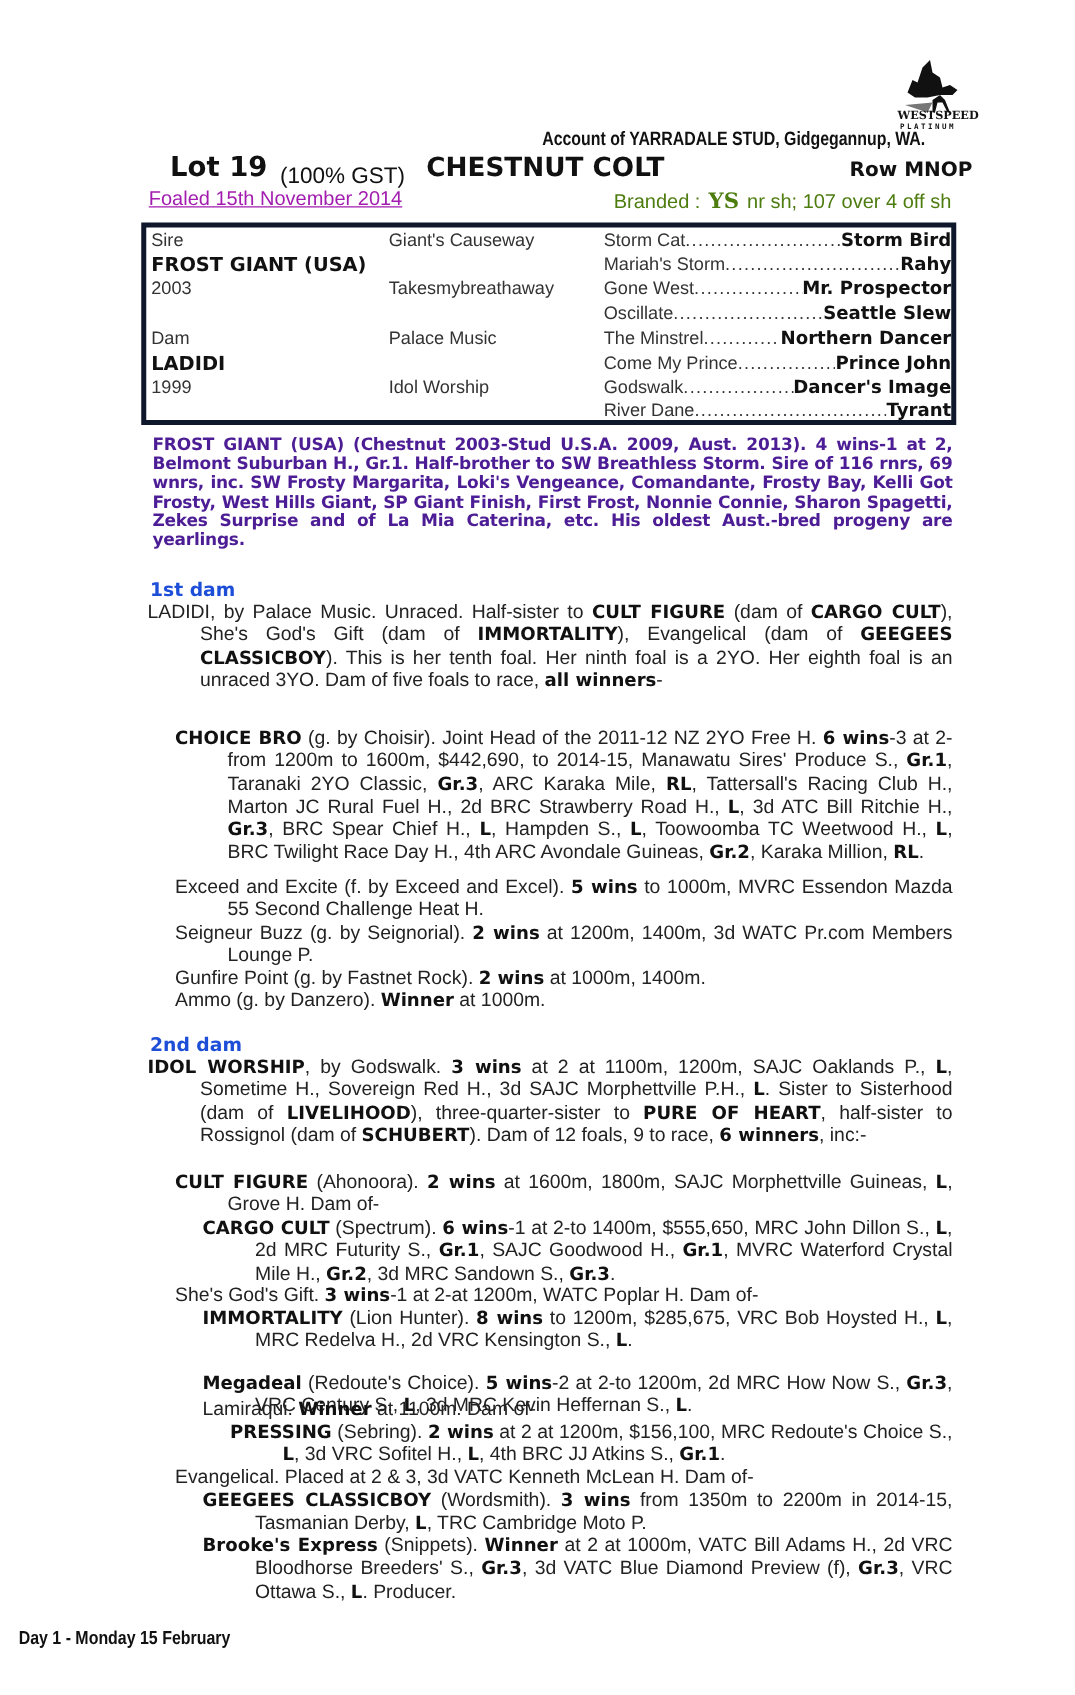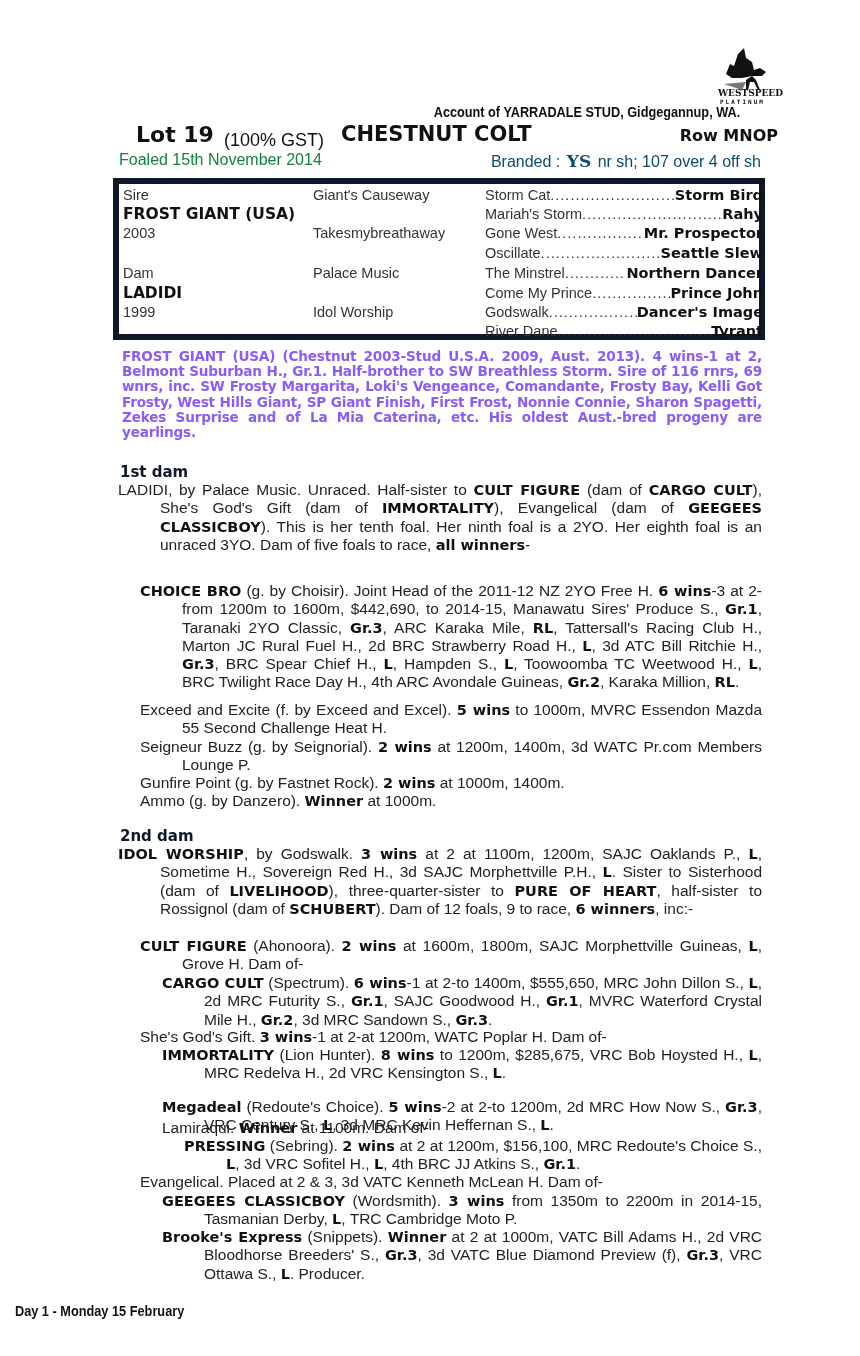--- a/index.html
+++ b/index.html
@@ -7,34 +7,34 @@
   .logo { position: absolute; left: 716px; top: 44px; width: 56px; height: 62px; }
   .logo-text1 { position: absolute; left: 718px; top: 88px; font-family: "DejaVu Serif", serif; font-weight: bold; font-size: 9px; letter-spacing: 0px; color:#111; }
   .logo-text2 { position: absolute; left: 720px; top: 98px; font-family: "DejaVu Sans Mono", monospace; font-weight: bold; font-size: 6px; letter-spacing: 2px; color:#111; }
   .account { position: absolute; left: 0; width: 760px; top: 103px; text-align: right; padding-right: 0; font-weight: bold; font-size: 15.5px; transform: scaleX(0.82); transform-origin: 650px 0; }
   .account span { display:inline-block; }
   .lotline { position: absolute; left: 119px; top: 122px; width: 642px; height: 30px; margin-left: 17px; }
   .lot { position: absolute; left: 0; top: 0; font-family: "DejaVu Sans", sans-serif; font-weight: bold; font-size: 22px; }
   .gst { position: absolute; left: 88px; top: 8px; font-size: 18px; }
   .colt { position: absolute; left: 205px; top: 0; font-family: "DejaVu Sans", sans-serif; font-weight: bold; font-size: 21px; }
   .row { position: absolute; right: 0; top: 4px; font-family: "DejaVu Sans", sans-serif; font-weight: bold; font-size: 16px; }
-  .foaled { position: absolute; left: 119px; top: 151px; font-size: 16px; color:#15803d; }
-  .branded { position: absolute; right: 99px; top: 151px; font-size: 16px; color:#0c4a6e; }
+  .foaled { position: absolute; left: 119px; top: 151px; font-size: 16px; color:#a21caf;text-decoration:underline; }
+  .branded { position: absolute; right: 99px; top: 151px; font-size: 16px; color:#4d7c0f; }
   .brand-mark { display:inline-block; font-family: "DejaVu Serif", serif; font-weight: bold; font-size: 17px; margin: 0 2px; }
-  .pedigree { position: absolute; left: 113px; top: 178px; width: 652px; height: 162px; border: 6px solid #0f172a; box-sizing: border-box; font-size: 14.5px; color:#333; }
+  .pedigree { position: absolute; left: 113px; top: 178px; width: 652px; height: 162px; border: 4px solid #0f172a; box-sizing: border-box; font-size: 14.5px; color:#333; }
   .ped-cell { position: absolute; white-space: nowrap; }
   .ped-bold { font-family: "DejaVu Sans", sans-serif; font-weight: bold; font-size: 15.5px; color:#111; }
   .g3 { position: absolute; left: 366px; width: 278px; display: flex; white-space: nowrap; }
   .g3 .a { flex: 0 0 auto; }
   .g3 .dots { flex: 1 1 auto; overflow: hidden; letter-spacing: 1px; }
   .g3 .dots::before { content: "................................................................................"; }
   .g3 .b { flex: 0 0 auto; }
-  .sire-summary { position: absolute; left: 122px; top: 349px; width: 640px; font-family: "DejaVu Sans", sans-serif; font-weight: bold; font-size: 13.6px; line-height: 15.2px; text-align: justify; color:#8b5cf6; letter-spacing: -0.2px; }
+  .sire-summary { position: absolute; left: 122px; top: 349px; width: 640px; font-family: "DejaVu Sans", sans-serif; font-weight: bold; font-size: 13.6px; line-height: 15.2px; text-align: justify; color:#4c1d95; letter-spacing: -0.2px; }
   .body-text { position: absolute; left: 0; width: 860px; top: 0; font-size: 15.5px; line-height: 18.3px; color:#222; }
-  .heading { position: absolute; left: 120px; font-family: "DejaVu Sans", sans-serif; font-weight: bold; font-size: 15px; color:#0f172a; }
+  .heading { position: absolute; left: 120px; font-family: "DejaVu Sans", sans-serif; font-weight: bold; font-size: 15px; color:#1d4ed8; }
   .para { position: absolute; text-align: justify; }
   .para b, .b { font-family: "DejaVu Sans", sans-serif; font-weight: bold; color:#111; font-size: 14.5px; }
   .footer { position: absolute; left: 0; width: 860px; top: 1302px; font-weight: bold; font-size: 15px; }
   .footer span { display:inline-block; transform: scaleX(0.85); }
 </style>
 </head>
 <body>
 
 <svg class="logo" viewBox="0 0 56 62">
   <path d="M10 30 L14 20 L18 22 L22 10 L28 4 L30 14 L36 18 L38 26 L44 24 L50 28 L46 32 L36 32 L26 34 L16 34 Z" fill="#111"></path>

